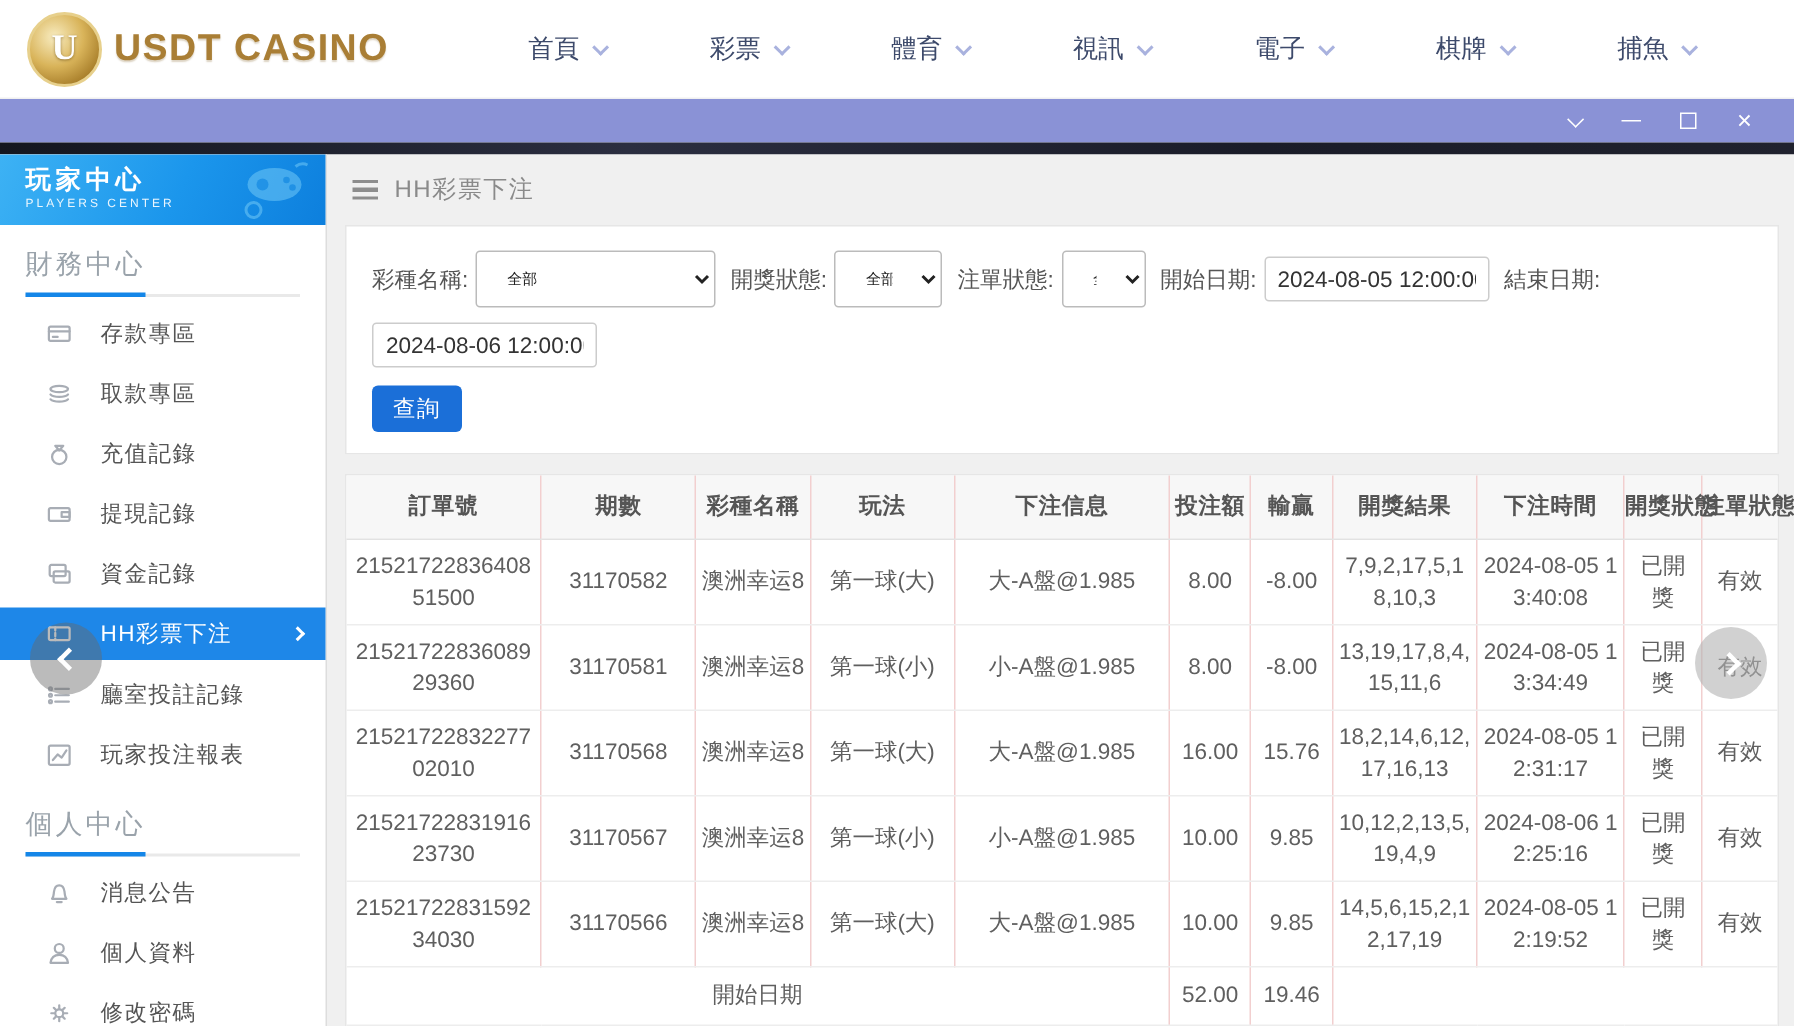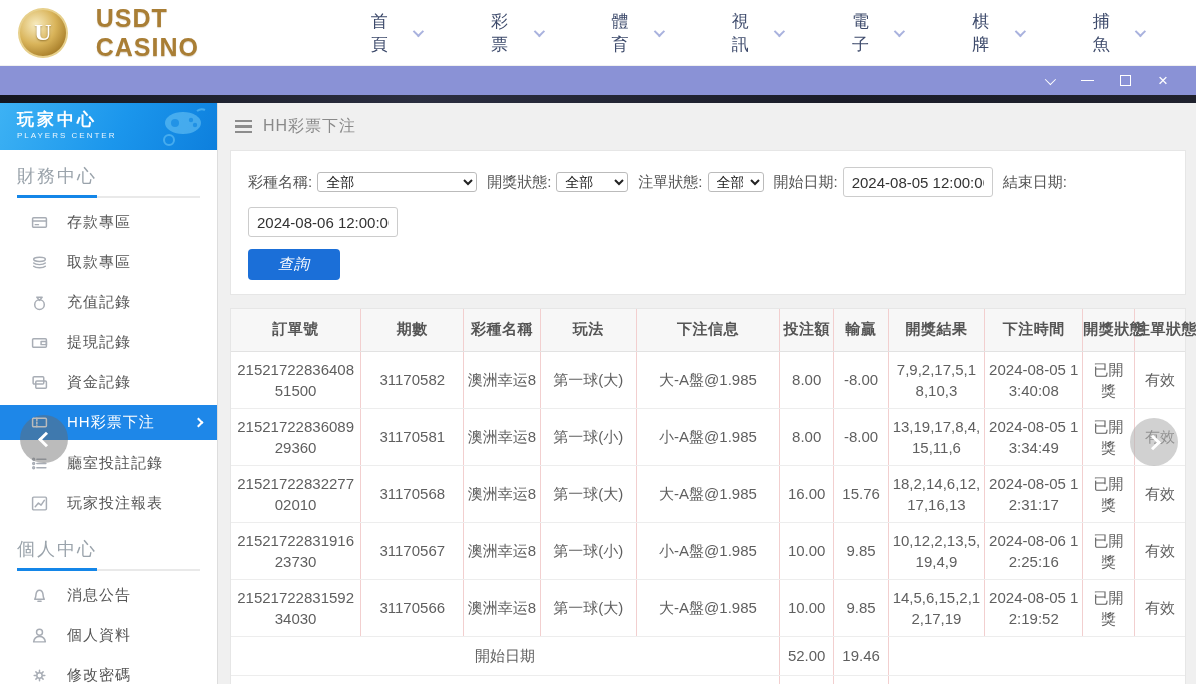--- a/index.html
+++ b/index.html
@@ -9,21 +9,21 @@
   
   .top-header { height:66px; background:#fff; display:flex; align-items:center;
     padding:0 18px; border-bottom:1px solid #f0f0f0; }
   .logo-wrap { display:flex; align-items:center; gap:8px; }
   .logo-coin { width:50px; height:50px; border-radius:50%;
     background:radial-gradient(circle at 35% 32%, #f8ecc0, #d9b45a 45%, #a67c28 80%, #7c5a1a);
     border:2px solid #e7d08c; display:flex; align-items:center; justify-content:center; }
   .logo-coin span { color:#fff; font-weight:bold; font-size:24px;
     text-shadow:0 1px 2px rgba(90,60,0,.6); font-family:"Liberation Serif",serif; }
   .logo-text { font-size:25px; font-weight:800; letter-spacing:1px; color:#a97e35;
-    text-shadow:0 1px 1px rgba(120,85,20,.25);margin-left:20px; }
+    text-shadow:0 1px 1px rgba(120,85,20,.25); }
   .nav { display:flex; margin-left:58px; gap:0; }
   .nav-item { display:flex; align-items:center; gap:9px; padding:0 35px; height:40px;
     cursor:pointer; }
   .nav-label { font-size:17px; color:#3d4a6b; }
   .chev { width:8px; height:8px; border-right:2px solid #a9b2de; border-bottom:2px solid #a9b2de;
     transform:rotate(45deg) translateY(-2px); }
 
   
   .titlebar { height:29px; background:#8a92d6; display:flex; align-items:center;
     justify-content:flex-end; padding-right:14px; gap:0; }
@@ -68,30 +68,30 @@
   .breadcrumb { height:47px; display:flex; align-items:center; padding-left:17px; gap:11px; }
   .burger { display:flex; flex-direction:column; gap:3px; cursor:pointer; }
   .burger i { width:17px; height:2.5px; background:#8d8d8d; display:block; }
   .bc-title { font-size:16px; color:#8a8a8a; letter-spacing:1px; }
 
   .card { background:#fff; border:1px solid #e6e6e6; margin:0 10px 13px 12px; }
   .filter-card { padding:16px 17px 14px; }
   .filter-row { display:flex; align-items:center; flex-wrap:wrap; row-gap:10px; }
   .f-label { font-size:15px; color:#555; margin-right:5px; white-space:nowrap; }
   .f-label + select, .f-label + input { margin-right:10px; }
-  select { height:20px; border:1px solid #bbb; border-radius:3px; background:#fff;
-    font-size:14px; color:#222; padding:0 4px; font-family:inherit; }
+  select { height:38px; border:1px solid #bbb; border-radius:3px; background:#fff;
+    font-size:10px; color:#222; padding:0 16px; font-family:inherit; }
   .sel-lottery { width:160px; }
   .sel-draw { width:72px; }
   .sel-bet { width:56px; }
   input.date { height:30px; width:150px; border:1px solid #ccc; border-radius:3px;
     font-size:15px; color:#333; padding:0 8px; font-family:inherit; }
   .btn-row { margin-top:12px; }
   .query-btn { background:#1b6fd8; color:#fff; border:none; border-radius:4px;
-    font-size:15px; padding:6px 30px; cursor:pointer; letter-spacing:1px; font-family:inherit;font-style:italic; }
+    font-size:15px; padding:6px 14px; cursor:pointer; letter-spacing:1px; font-family:inherit; }
 
   
   table { width:100%; border-collapse:collapse; table-layout:fixed; }
   th { height:42px; background:#f7f7f7; font-size:15px; font-weight:bold; color:#555;
     border-right:1px solid #f2cfcf; border-bottom:1px solid #e2e2e2; white-space:nowrap;
     overflow:visible; padding:0; letter-spacing:.5px; }
   th:last-child { border-right:none; }
   td { height:57px; text-align:center; font-size:15px; color:#5f5f5f;
     border-right:1px solid #f2cfcf; border-bottom:1px solid #ededed;
     padding:2px 3px; word-break:break-all; line-height:1.4; }

